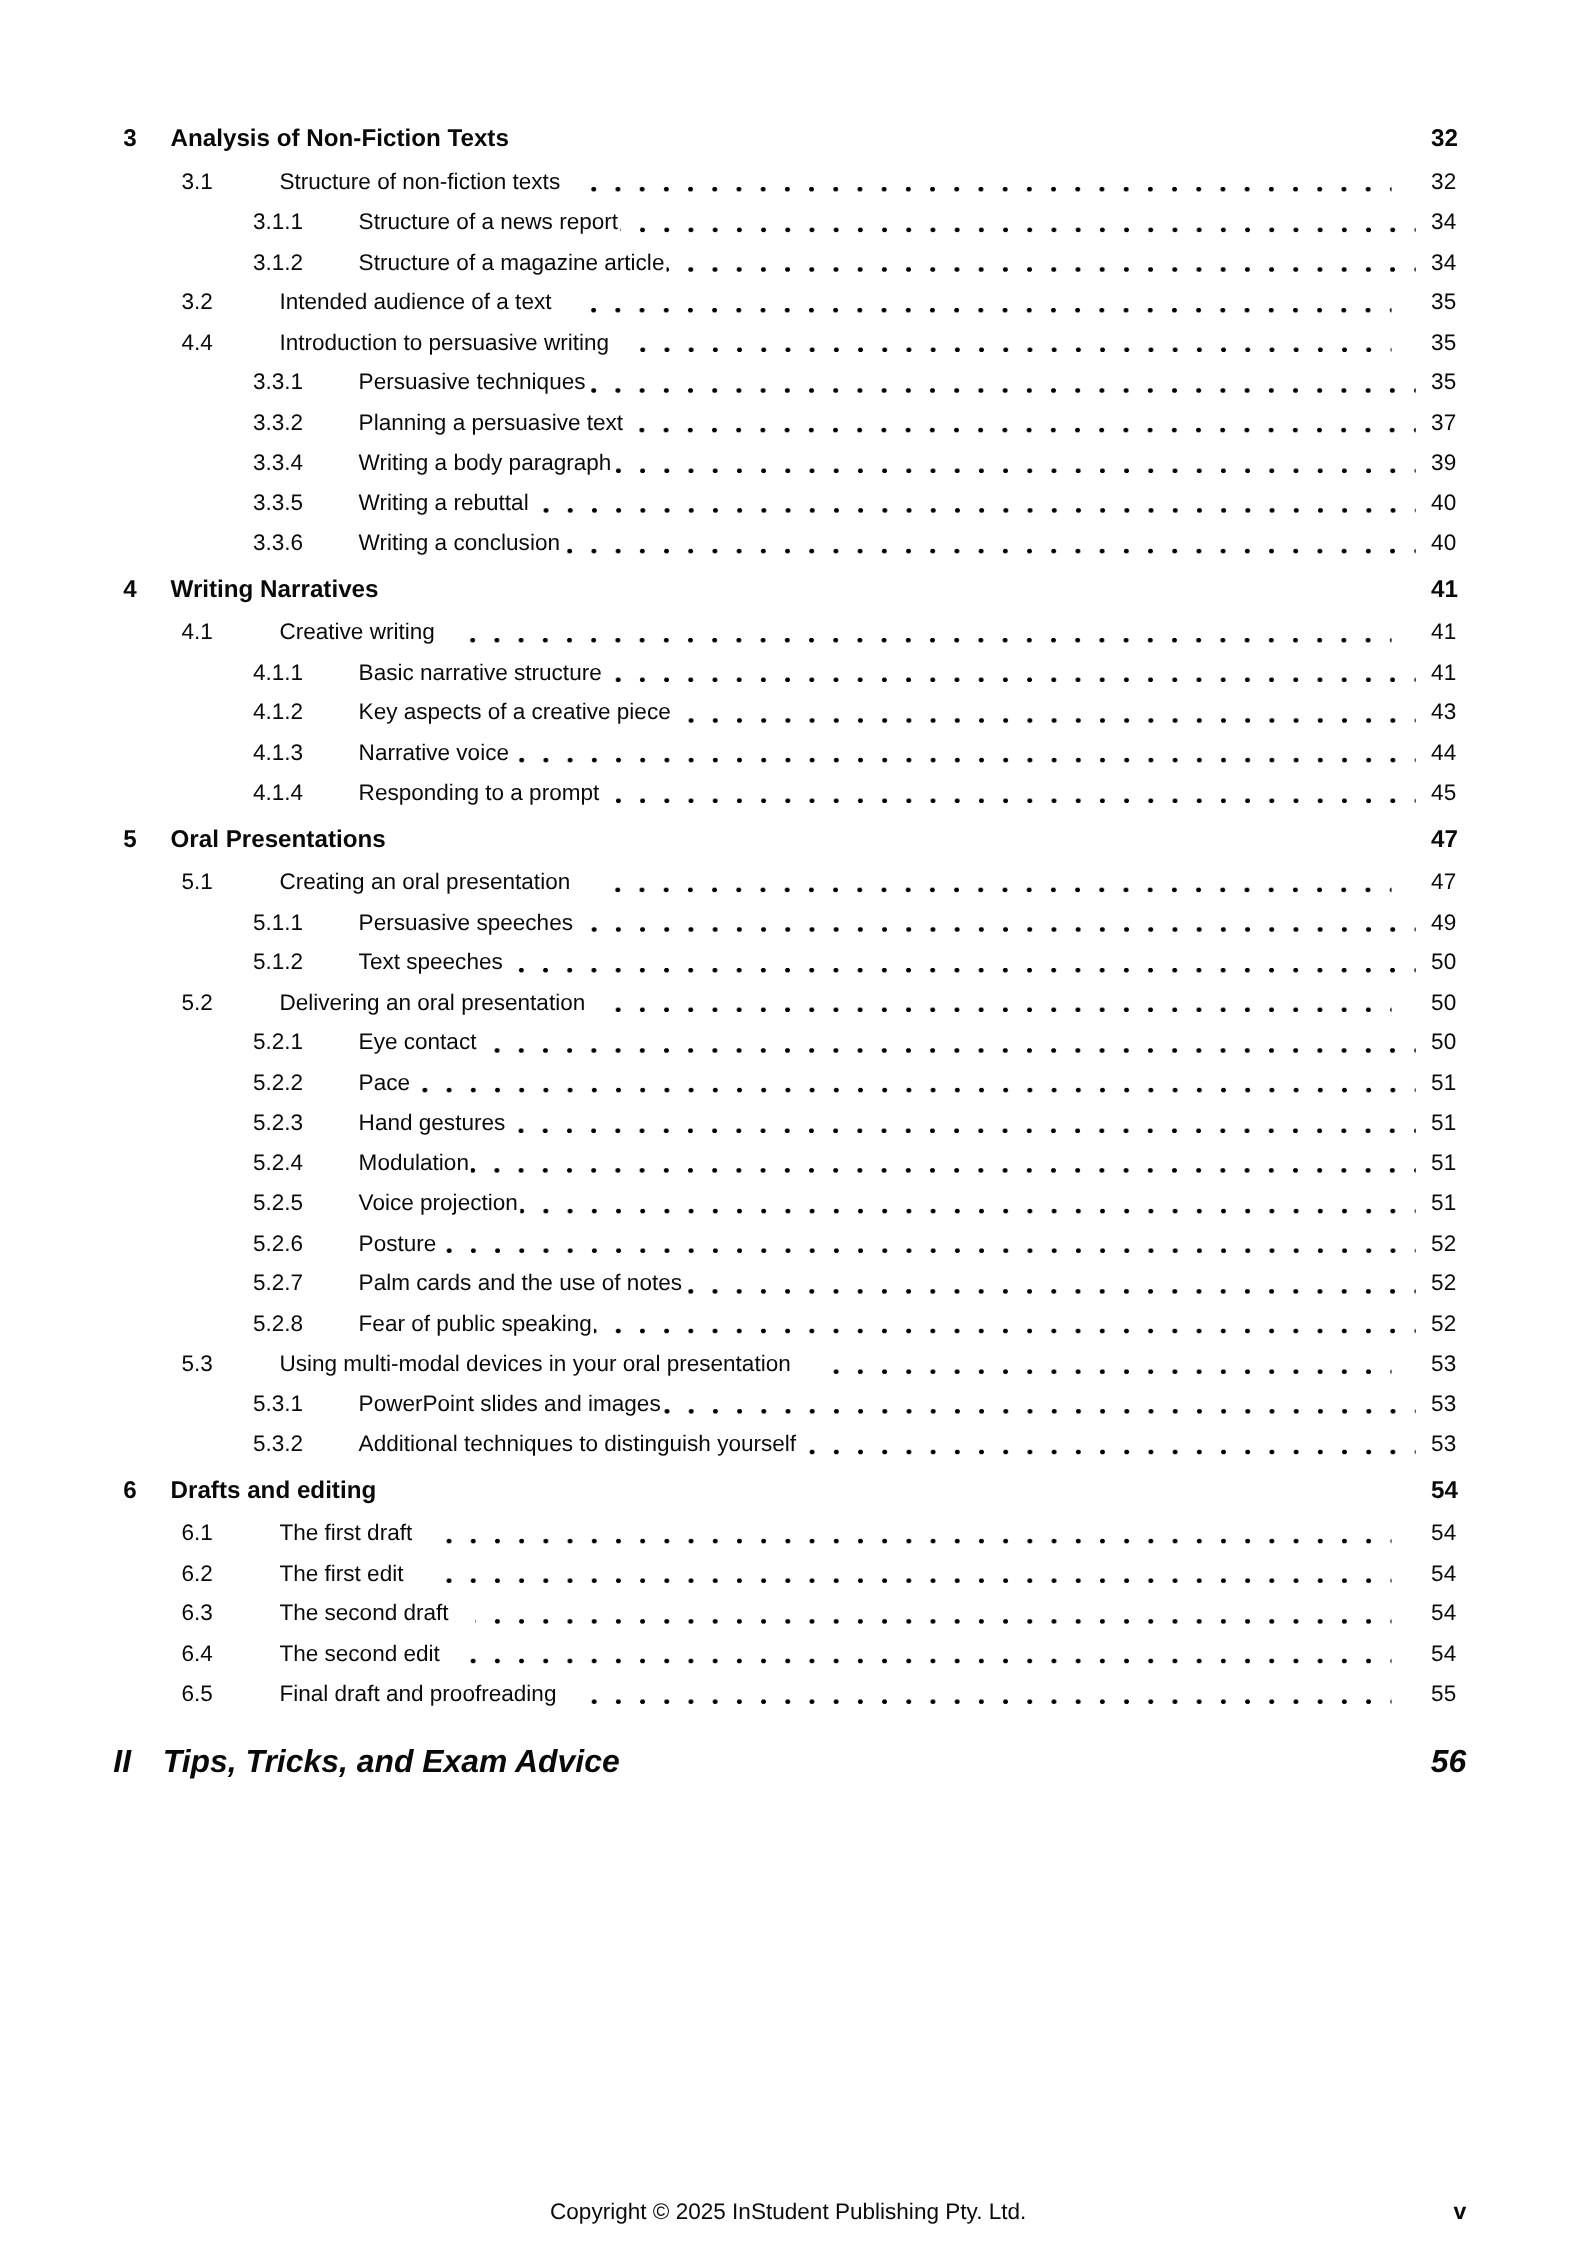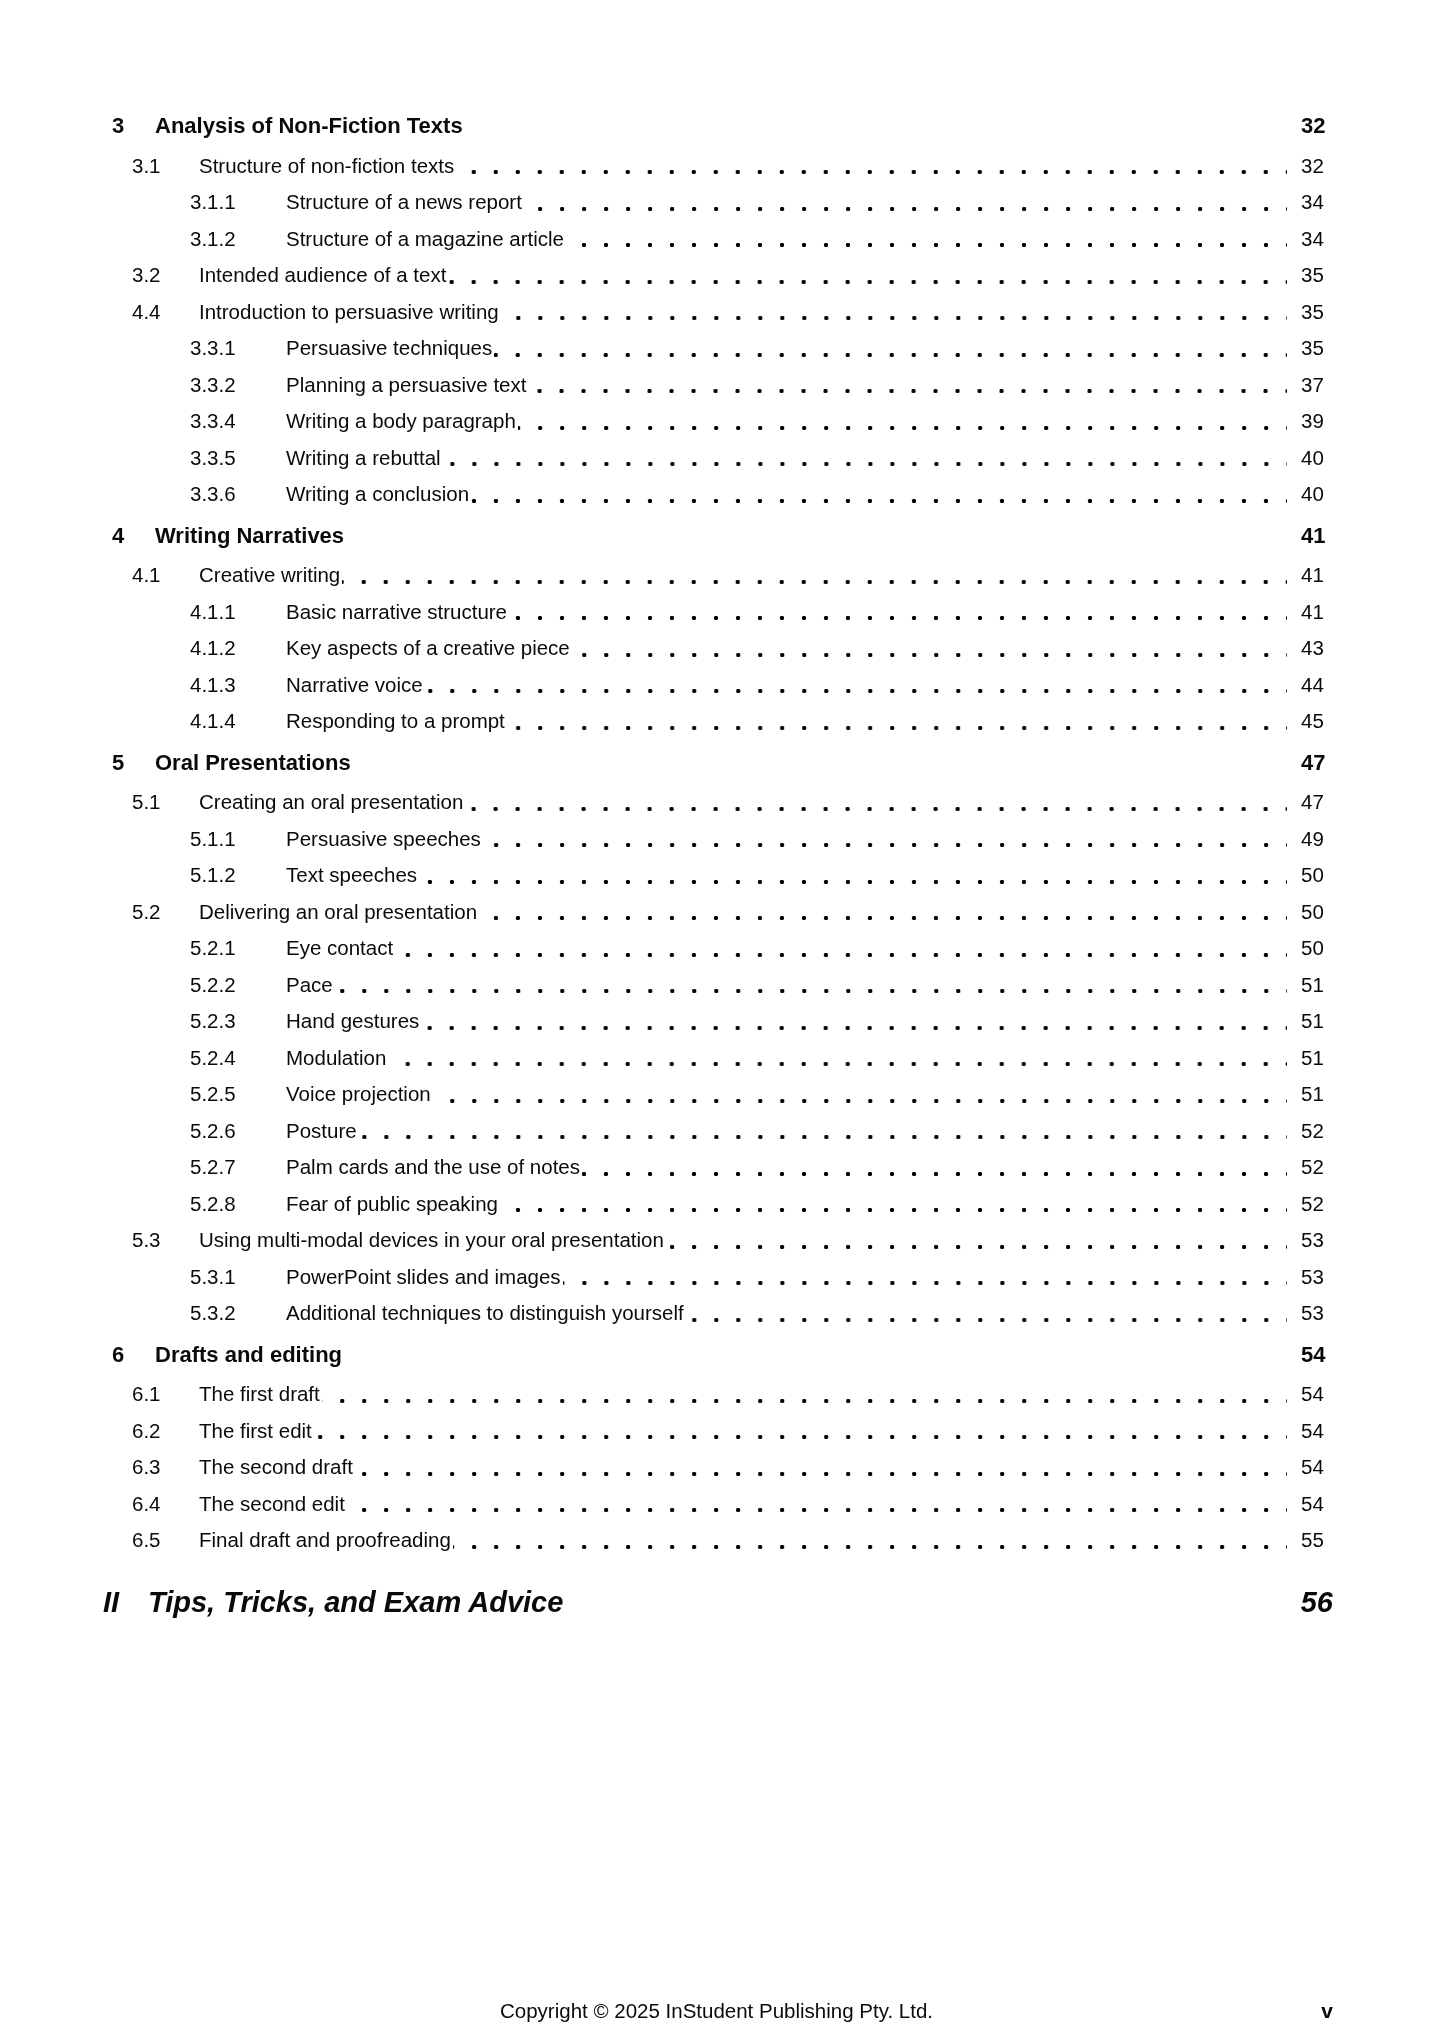--- a/index.html
+++ b/index.html
@@ -39,25 +39,25 @@
 
   
   .row.chapter{
     font-weight:bold;
     font-size:22px;
     margin:5px 0 3px 0;
   }
   .row.chapter .num{width:43px;}
 
   
-  .row.section{margin-left:20px;}
+  .row.section{margin-left:53px;gap:22px;}
   .row.section .num{width:67px;}
 
   
-  .row.subsection{margin-left:78px;}
+  .row.subsection{margin-left:118px;}
   .row.subsection .num{width:96px;}
 
   
   .row.part{
     font-weight:bold;
     font-size:29px;
     line-height:40px;
     margin-top:23px;
     margin-left:-9px;
     font-style:italic;

